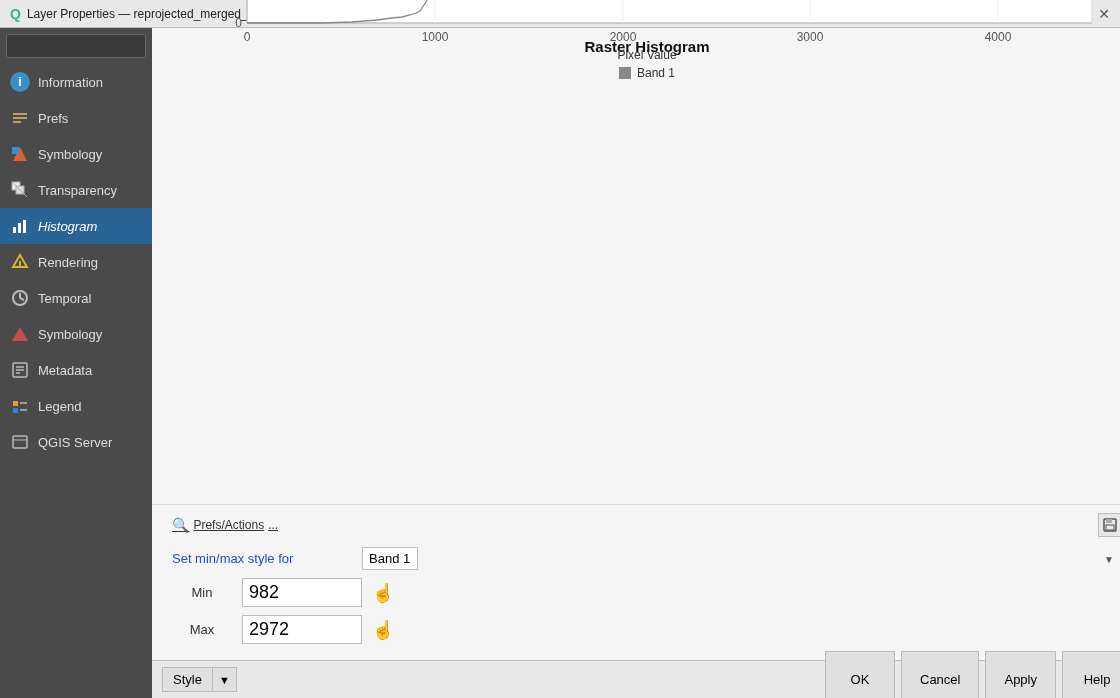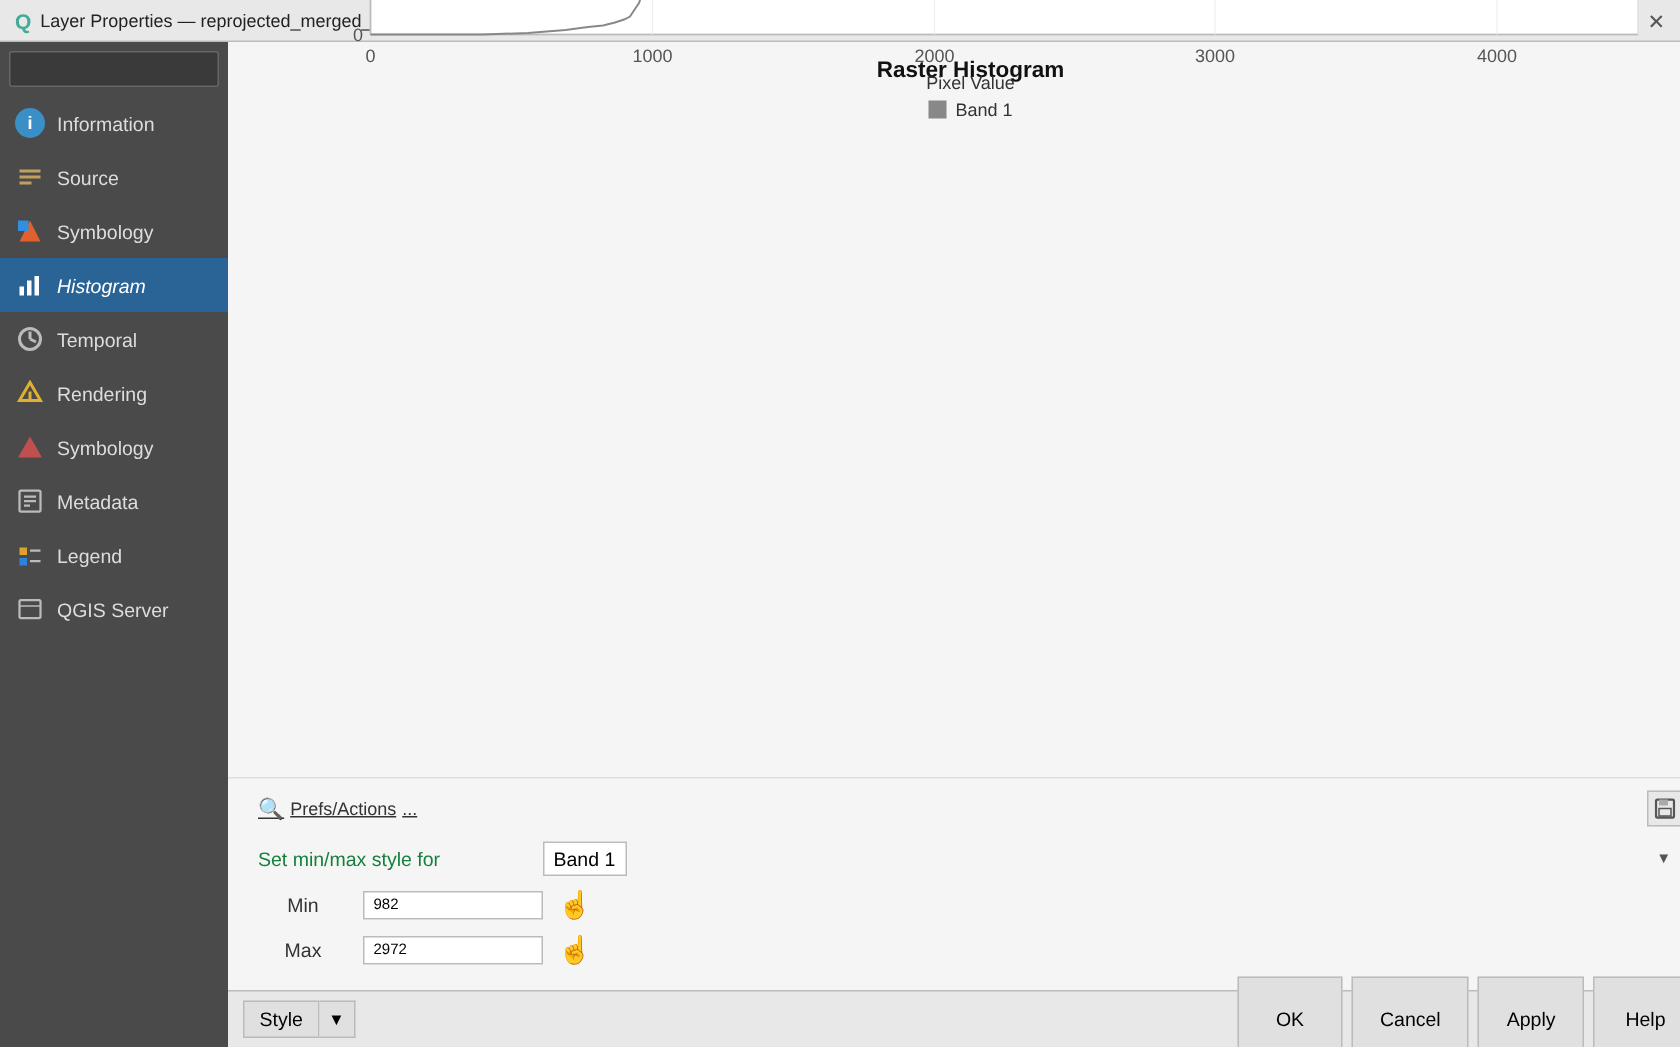--- a/index.html
+++ b/index.html
@@ -137,21 +137,21 @@
     }
 
     .form-row {
       display: flex;
       align-items: center;
       margin-bottom: 8px;
       gap: 10px;
     }
     .form-label {
       font-size: 13px;
-      color: #15803d;
+      color: #1d4ed8;
       min-width: 180px;
     }
     .form-label-short {
       font-size: 13px;
       color: #333;
       width: 60px;
       text-align: center;
     }
 
     .band-select {
@@ -175,21 +175,21 @@
       top: 50%;
       transform: translateY(-50%);
       font-size: 10px;
       color: #555;
       pointer-events: none;
     }
 
     .input-field {
       width: 120px;
       padding: 3px 6px;
-      font-size: 10px;
+      font-size: 18px;
       border: 1px solid #bbb;
       background: #fff;
     }
     .hand-icon {
       font-size: 18px;
       color: #555;
       cursor: pointer;
     }
 
     
@@ -255,59 +255,69 @@
       <span>Information</span>
     </div>
     <div class="sidebar-item">
       <span class="sidebar-icon">
         <svg width="18" height="18" viewBox="0 0 18 18">
             <rect x="2" y="4" width="14" height="2" fill="#c0a060"></rect>
             <rect x="2" y="8" width="14" height="2" fill="#c0a060"></rect>
             <rect x="2" y="12" width="8" height="2" fill="#c0a060"></rect>
           </svg>
       </span>
-      <span>Source</span>
+      <span>Prefs</span>
     </div>
     <div class="sidebar-item">
       <span class="sidebar-icon">
         <svg width="18" height="18" viewBox="0 0 18 18">
             <polygon points="9,2 16,16 2,16" fill="#e06030"></polygon>
             <rect x="1" y="2" width="7" height="7" fill="#3090e0"></rect>
           </svg>
       </span>
       <span>Symbology</span>
+    </div>
+    <div class="sidebar-item">
+      <span class="sidebar-icon">
+        <svg width="18" height="18" viewBox="0 0 18 18">
+            <rect x="1" y="1" width="8" height="8" fill="#f0f0f0" stroke="#aaa"></rect>
+            <rect x="5" y="5" width="8" height="8" fill="#ddd" stroke="#aaa"></rect>
+            <path d="M2,2 L16,16" stroke="#aaa" stroke-width="1"></path>
+          </svg>
+      </span>
+      <span>Transparency</span>
     </div>
     <div class="sidebar-item active">
       <span class="sidebar-icon">
         <svg width="18" height="18" viewBox="0 0 18 18">
             <rect x="2" y="10" width="3" height="6" fill="#fff"></rect>
             <rect x="7" y="6" width="3" height="10" fill="#fff"></rect>
             <rect x="12" y="3" width="3" height="13" fill="#fff"></rect>
           </svg>
       </span>
       <span>Histogram</span>
     </div>
     <div class="sidebar-item">
       <span class="sidebar-icon">
         <svg width="18" height="18" viewBox="0 0 18 18">
+            <polygon points="2,14 9,2 16,14" fill="none" stroke="#e0b030" stroke-width="2"></polygon>
+            <line x1="9" y1="8" x2="9" y2="14" stroke="#e0b030" stroke-width="2"></line>
+          </svg>
+      </span>
+      <span>Rendering</span>
+    </div>
+    <div class="sidebar-item">
+      <span class="sidebar-icon">
+        <svg width="18" height="18" viewBox="0 0 18 18">
             <circle cx="9" cy="9" r="7" fill="none" stroke="#bbb" stroke-width="2"></circle>
             <line x1="9" y1="4" x2="9" y2="9" stroke="#bbb" stroke-width="2"></line>
             <line x1="9" y1="9" x2="13" y2="11" stroke="#bbb" stroke-width="2"></line>
           </svg>
       </span>
       <span>Temporal</span>
-    </div>
-    <div class="sidebar-item">
-      <span class="sidebar-icon">
-        <svg width="18" height="18" viewBox="0 0 18 18">
-            <polygon points="2,14 9,2 16,14" fill="none" stroke="#e0b030" stroke-width="2"></polygon>
-            <line x1="9" y1="8" x2="9" y2="14" stroke="#e0b030" stroke-width="2"></line>
-          </svg>
-      </span>
-      <span>Rendering</span>
     </div>
     <div class="sidebar-item">
       <span class="sidebar-icon">
         <svg width="18" height="18" viewBox="0 0 18 18">
             <polygon points="9,2 17,16 1,16" fill="#c05050"></polygon>
           </svg>
       </span>
       <span>Symbology</span>
     </div>
     <div class="sidebar-item">

